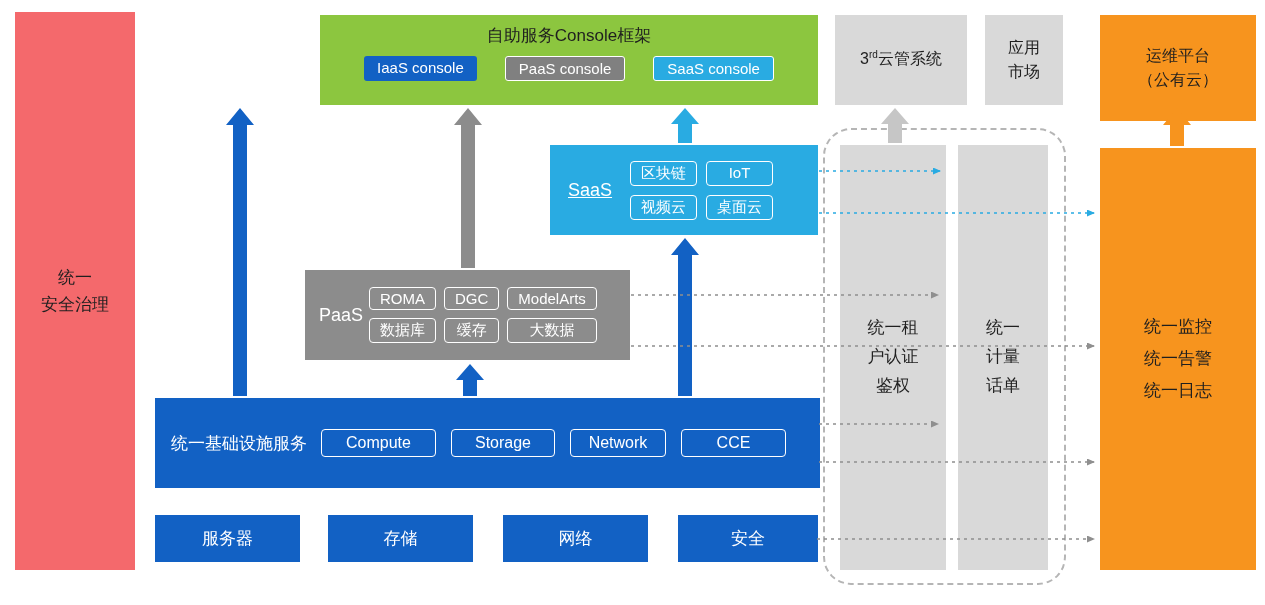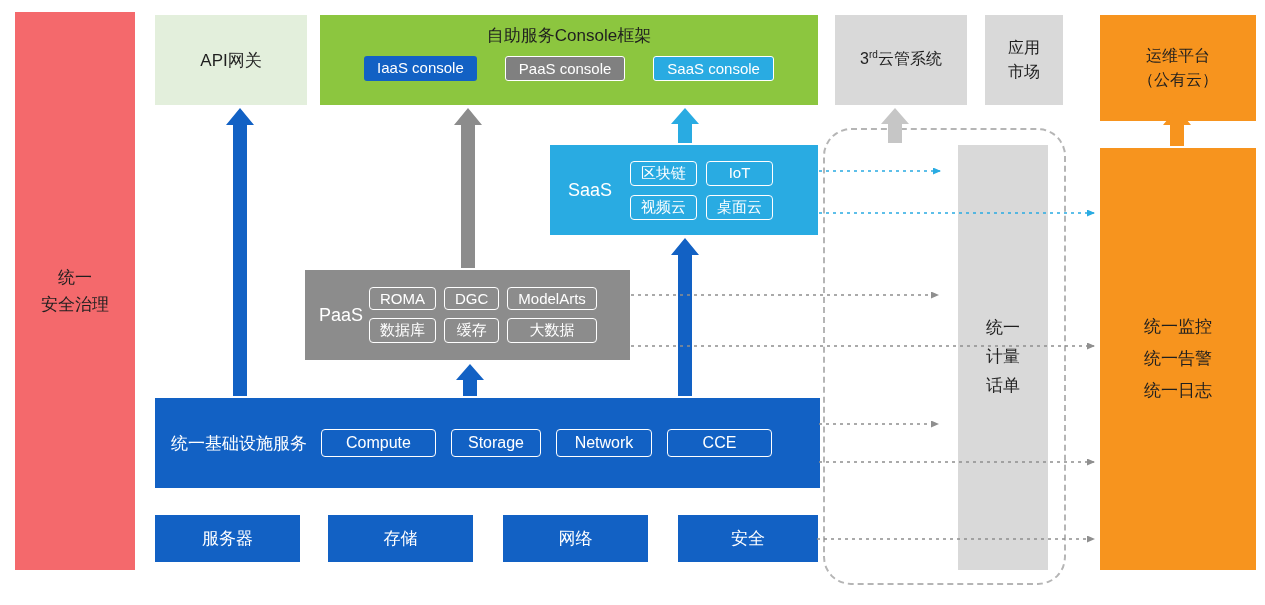--- a/index.html
+++ b/index.html
@@ -22,34 +22,34 @@
   .chip{font-size:15px;border-radius:3px;padding:3px 13px;color:#fff;}
   .chip-iaas{background:var(--blue);}
   .chip-paas{background:#808080;border:1px solid #fff;}
   .chip-saas{background:var(--cyan);border:1px solid #fff;}
   .gray-box{background:var(--light-gray);color:var(--text-dark);}
   .third{left:835px;top:15px;width:132px;height:90px;font-size:16px;}
   .market{left:985px;top:15px;width:78px;height:90px;font-size:16px;line-height:1.5;}
   .om{left:1100px;top:15px;width:156px;height:106px;background:var(--orange);color:var(--text-dark);font-size:16px;line-height:1.5;}
 
   .saas-box{left:550px;top:145px;width:268px;height:90px;background:var(--cyan);color:#fff;display:flex;align-items:center;}
-  .saas-label{font-size:18px;padding-left:18px;width:80px;}
+  .saas-label{font-size:18px;padding-left:18px;width:80px;text-decoration:underline;}
   .mini-grid{display:grid;gap:9px;}
   .saas-grid{grid-template-columns:auto auto;}
   .mini-chip{border:1.5px solid #fff;border-radius:4px;color:#fff;font-size:15px;text-align:center;padding:2px 10px;}
 
   .paas-box{left:305px;top:270px;width:325px;height:90px;background:var(--gray);color:#fff;display:flex;align-items:center;}
   .paas-label{font-size:18px;padding-left:14px;width:60px;}
   .paas-grid{grid-template-columns:auto auto auto;gap:8px;margin-left:4px;}
 
   .infra-box{left:155px;top:398px;width:665px;height:90px;background:var(--blue);color:#fff;display:flex;align-items:center;}
   .infra-label{font-size:17px;padding-left:16px;margin-right:14px;white-space:nowrap;}
   .infra-chips{display:flex;gap:15px;}
   .infra-chip{border:1.5px solid #fff;border-radius:4px;font-size:16px;padding:4px 0;text-align:center;color:#fff;}
-  .b0{width:115px}.b1{width:90px}.b2{width:96px}.b3{width:105px}
+  .b0{width:115px}.b1{width:104px}.b2{width:96px}.b3{width:105px}
 
   .bottom-box{top:515px;height:47px;background:var(--blue);color:#fff;font-size:17px;}
   .bb0{left:155px;width:145px}.bb1{left:328px;width:145px}.bb2{left:503px;width:145px}.bb3{left:678px;width:140px}
 
   .dashed-container{left:823px;top:128px;width:243px;height:457px;border:2px dashed #b5b5b5;border-radius:28px;}
   .vbar{top:145px;height:425px;background:var(--light-gray);color:var(--text-dark);font-size:17px;line-height:1.7;}
   .auth-bar{left:840px;width:106px;}
   .meter-bar{left:958px;width:90px;}
   .monitor-box{left:1100px;top:148px;width:156px;height:422px;background:var(--orange);color:var(--text-dark);font-size:17px;line-height:1.9;}
 
@@ -57,21 +57,20 @@
   sup.rd{font-size:10px;}
 </style>
 </head>
 <body>
 
 <div class="canvas">
 
   <div class="abs center ml red-bar">统一
 安全治理</div>
 
-  <div class="abs center api-gw">API网关</div>
 
   <div class="abs console">
     <div class="console-title">自助服务Console框架</div>
     <div class="console-chips">
       <div class="chip chip-iaas">IaaS console</div>
       <div class="chip chip-paas">PaaS console</div>
       <div class="chip chip-saas">SaaS console</div>
     </div>
   </div>
 
@@ -116,20 +115,23 @@
       <div class="infra-chip b3">CCE</div>
     </div>
   </div>
 
   <div class="abs center bottom-box bb0">服务器</div>
   <div class="abs center bottom-box bb1">存储</div>
   <div class="abs center bottom-box bb3">安全</div>
   <div class="abs center bottom-box bb2">网络</div>
 
   <div class="abs dashed-container"></div>
+  <div class="abs center ml vbar auth-bar">统一租
+户认证
+鉴权</div>
   <div class="abs center ml vbar meter-bar">统一
 计量
 话单</div>
   <div class="abs center ml monitor-box">统一监控
 统一告警
 统一日志</div>
 
   <svg class="overlay" width="1265" height="605" viewBox="0 0 1265 605">
     <defs>
       <marker id="mCyan" markerWidth="9" markerHeight="9" refX="7" refY="3.5" orient="auto" markerUnits="userSpaceOnUse">

